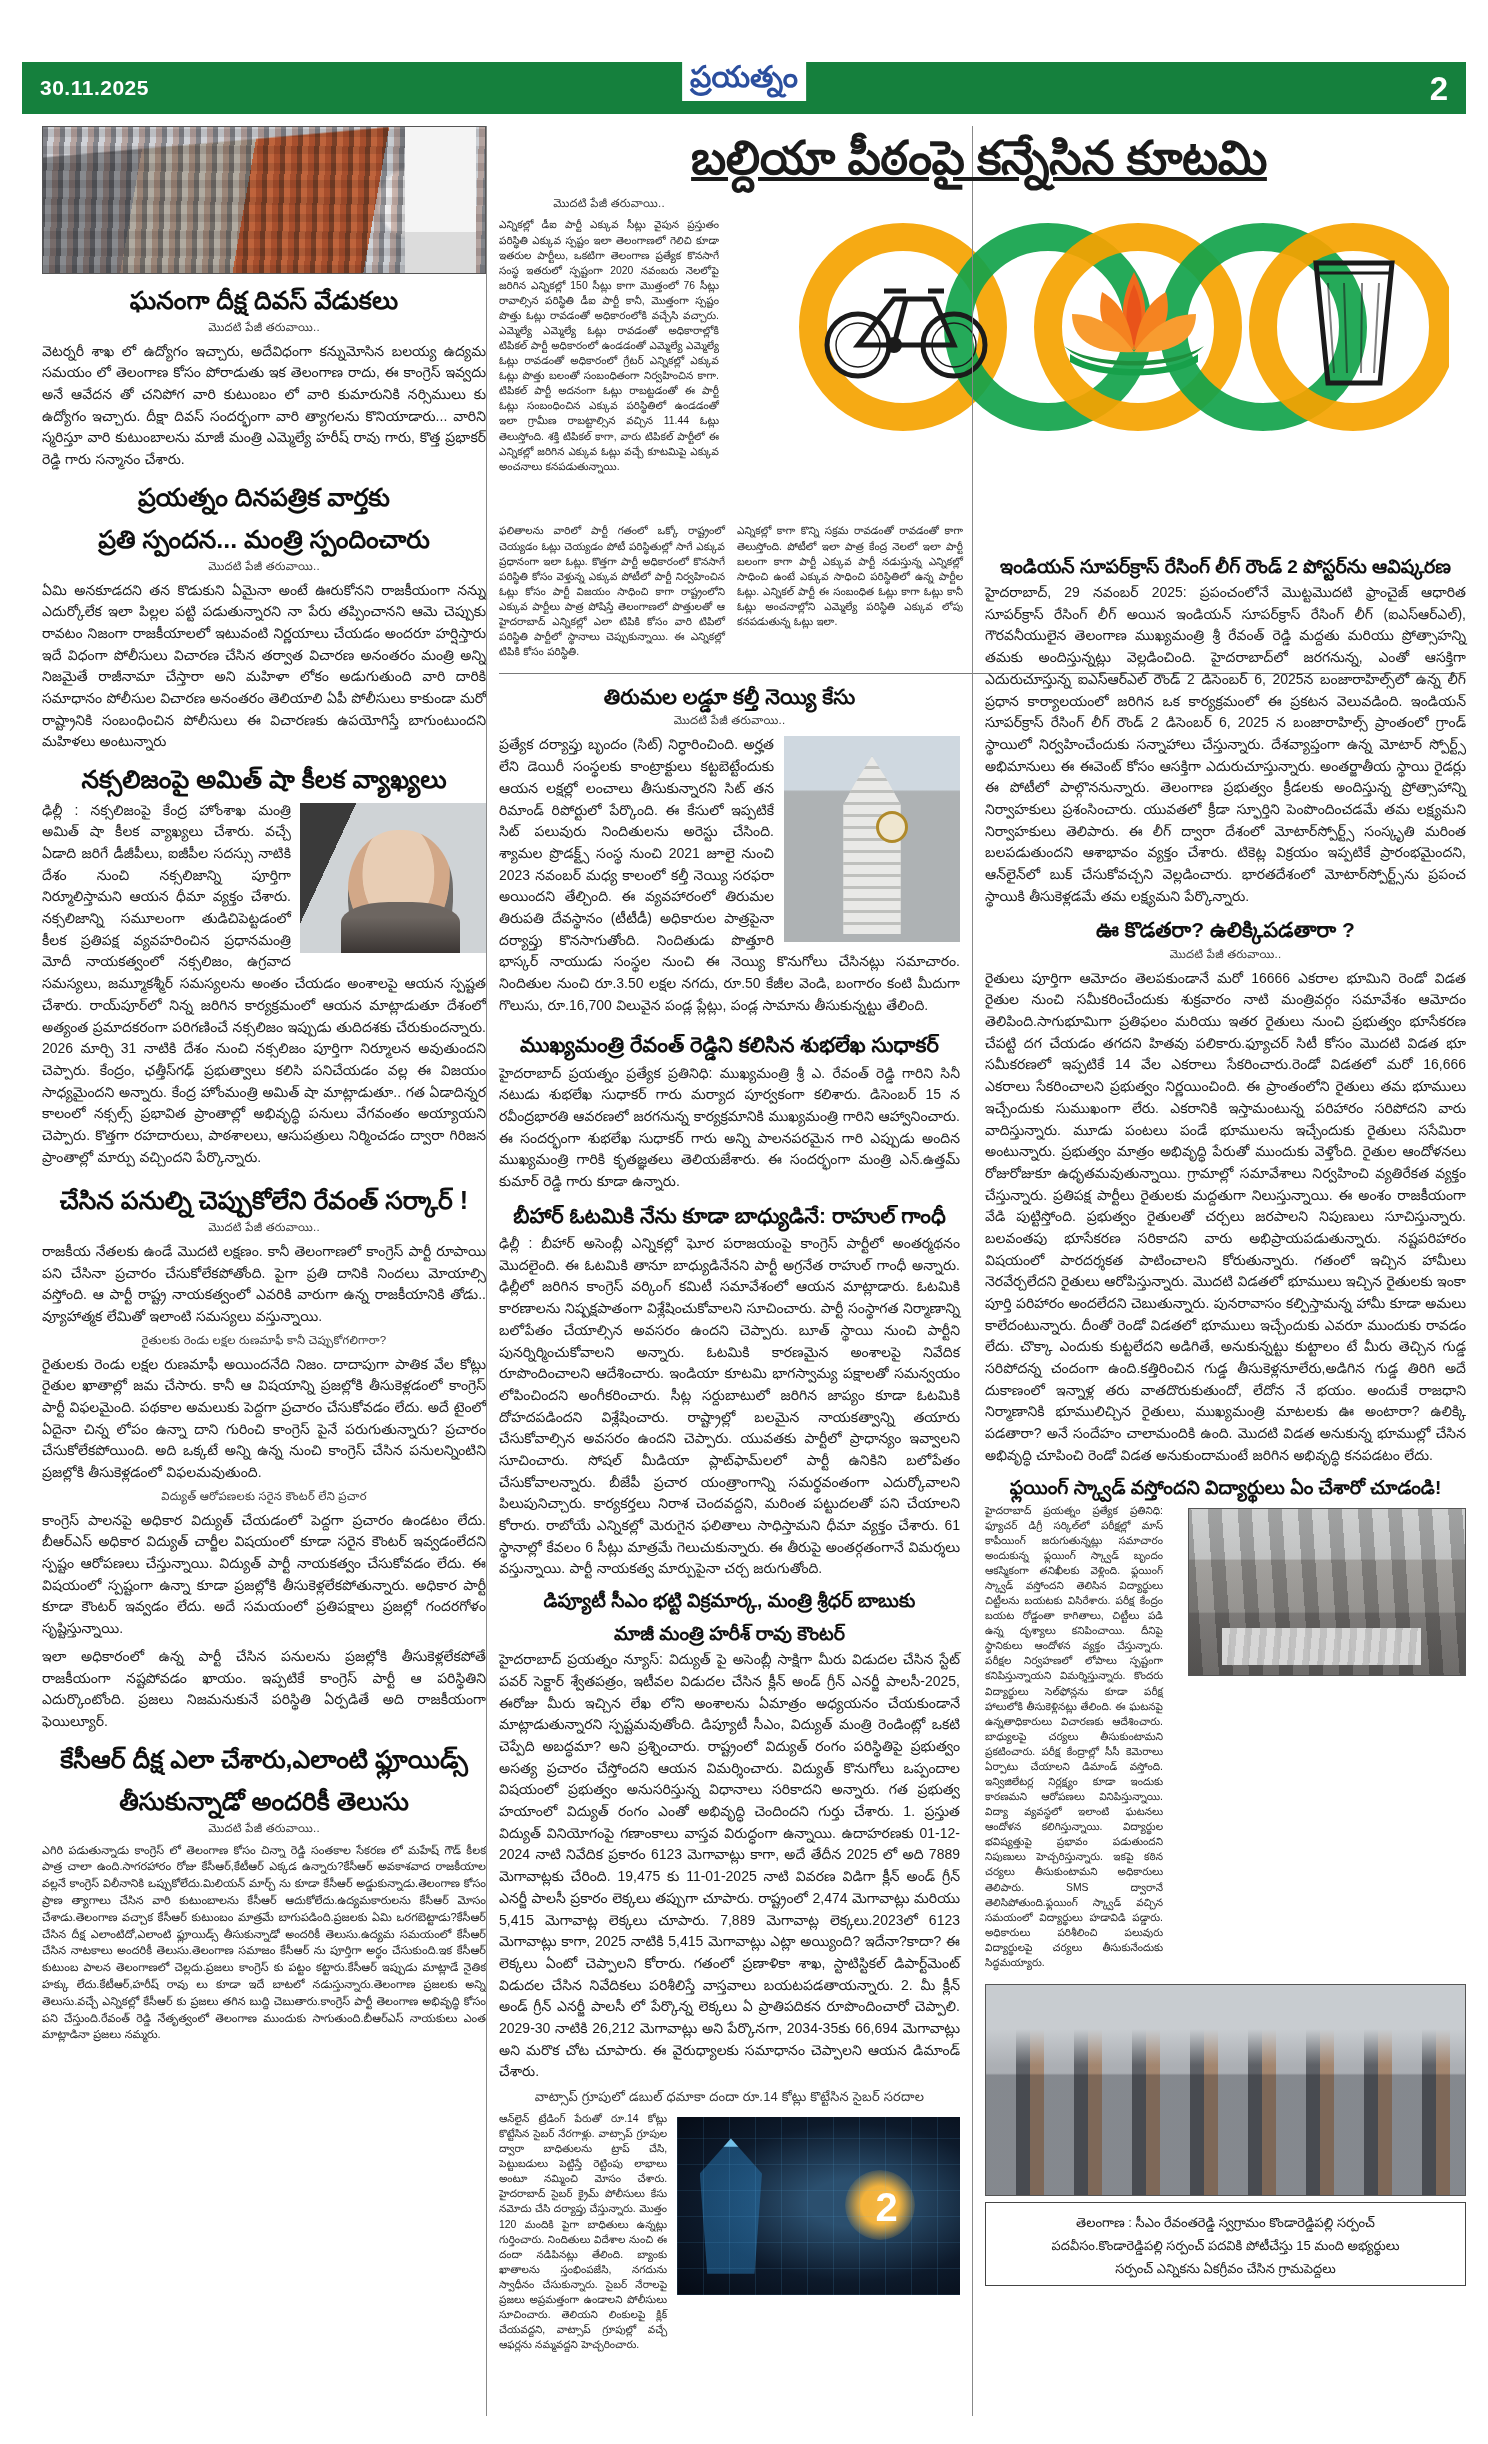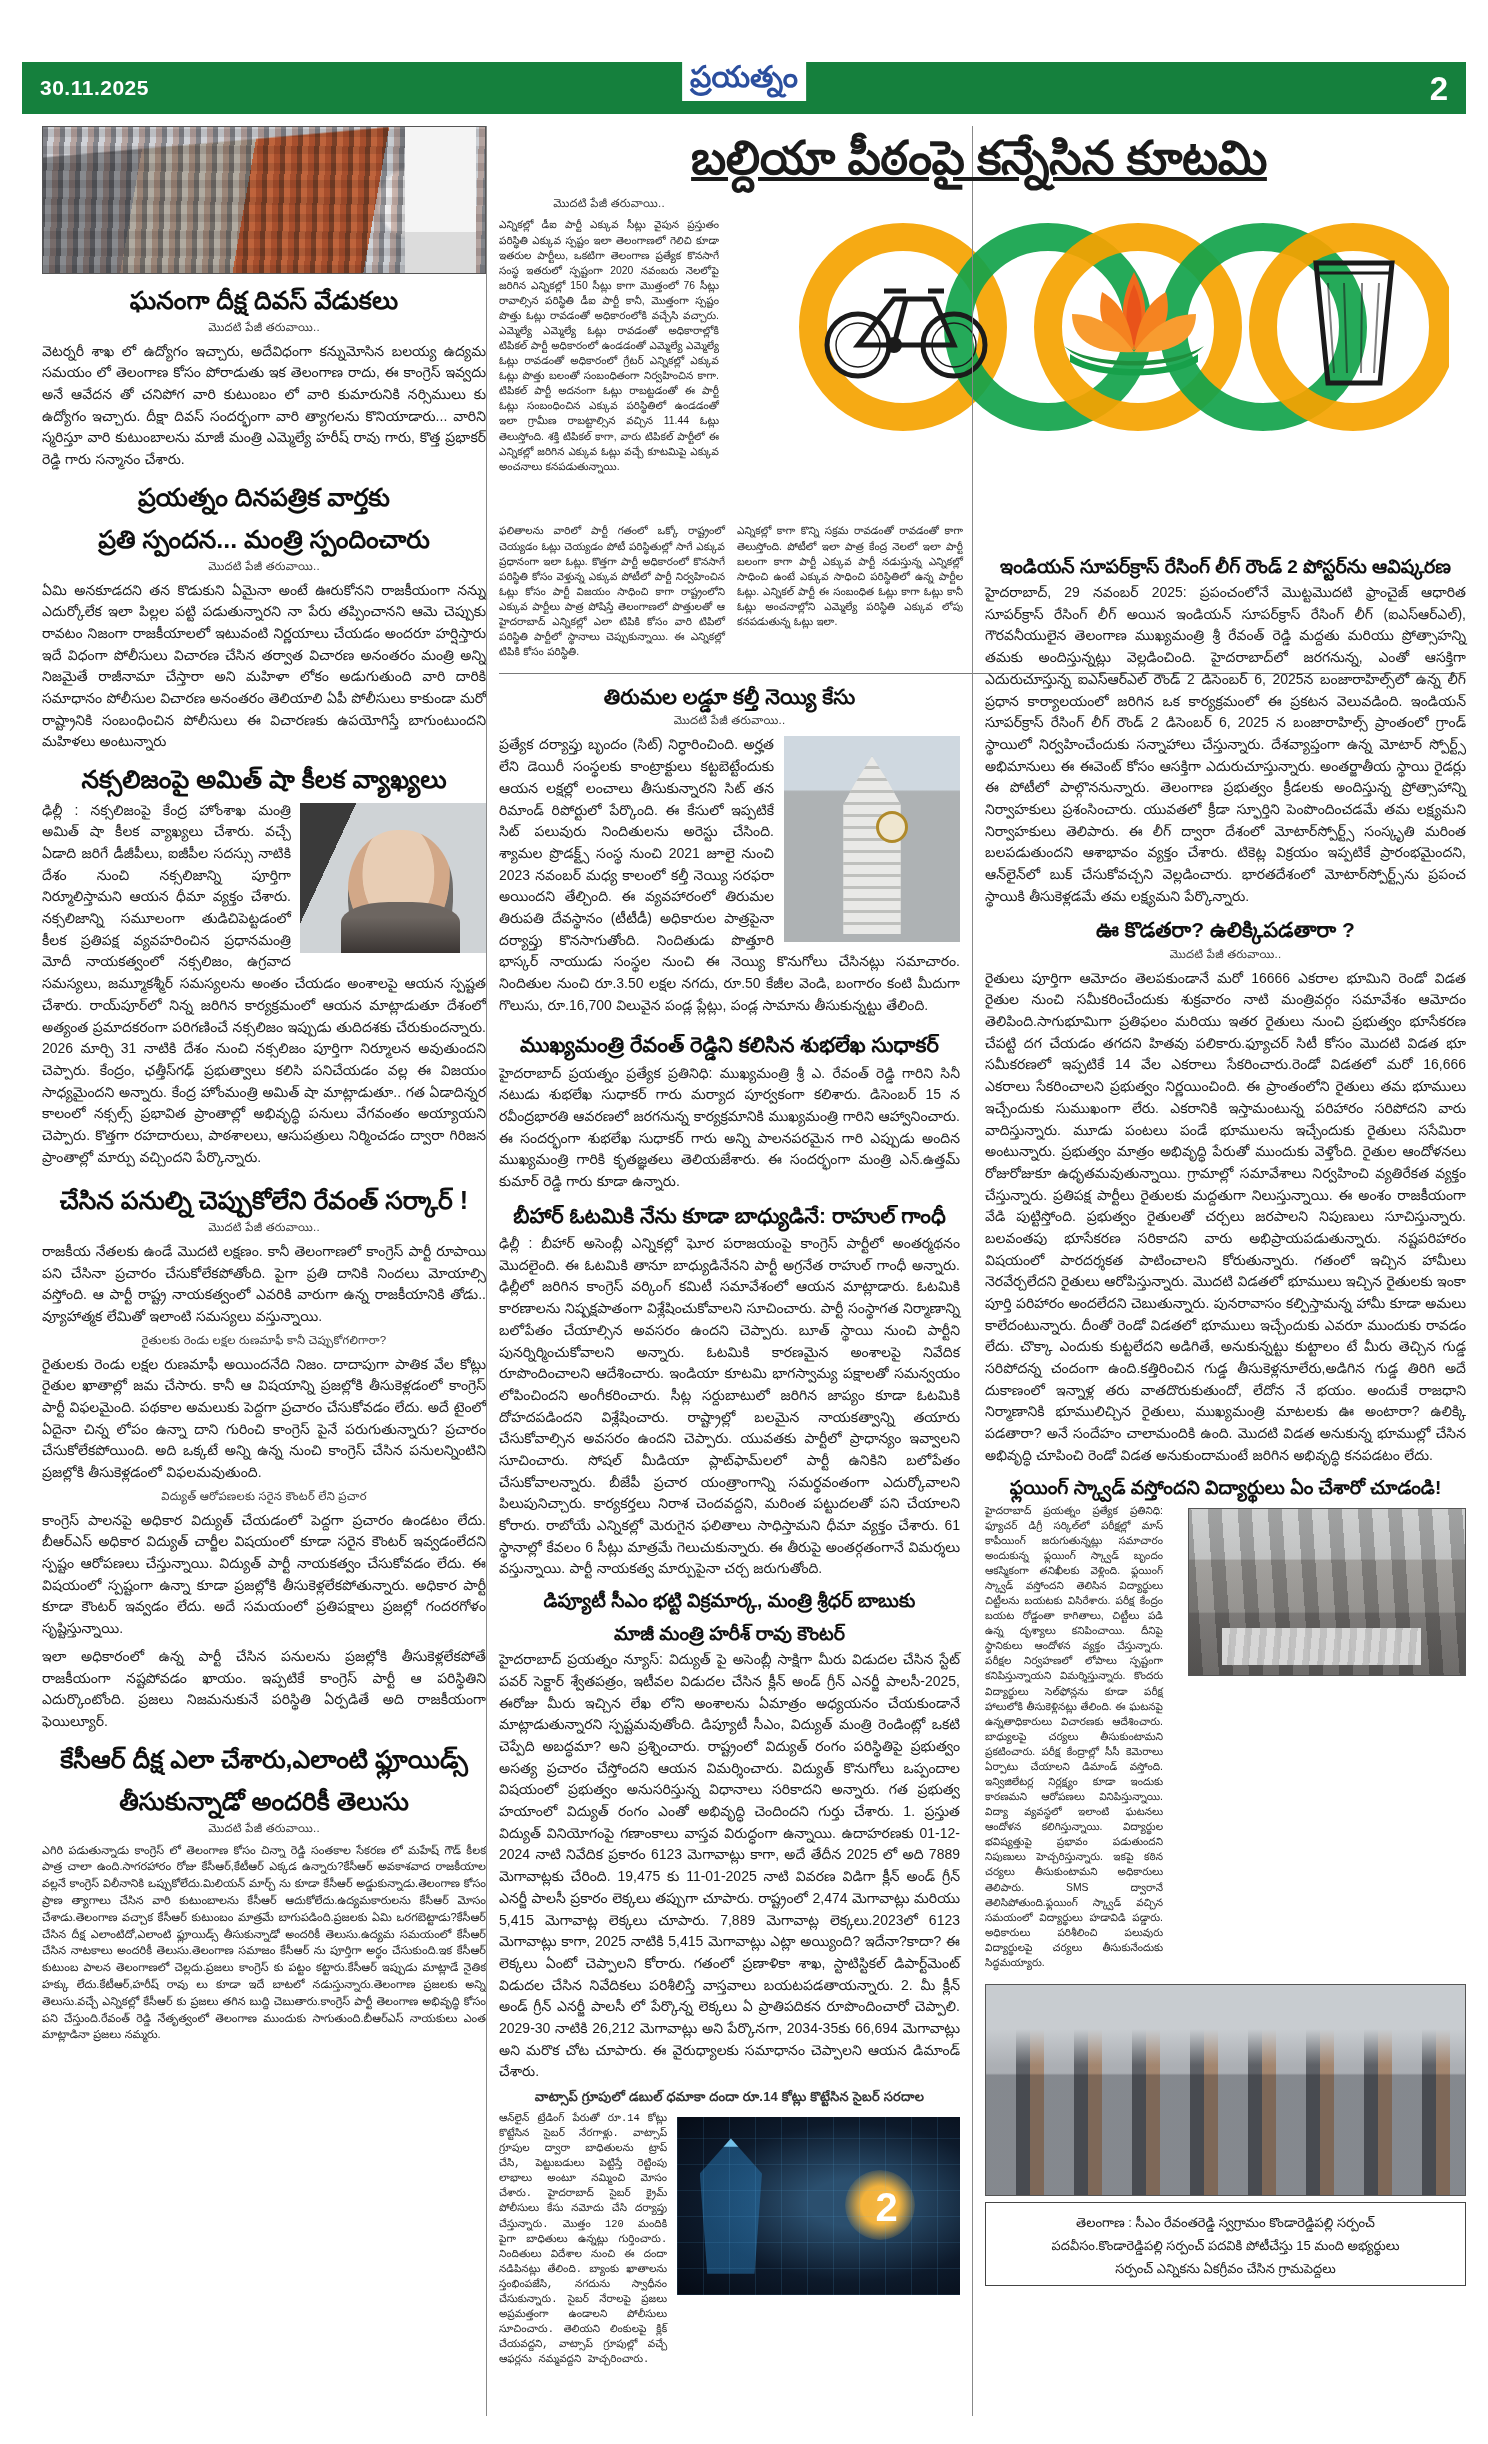--- a/index.html
+++ b/index.html
@@ -336,23 +336,23 @@
         <div class="hl-2">ముఖ్యమంత్రి రేవంత్ రెడ్డిని కలిసిన శుభలేఖ సుధాకర్</div>
         <div class="body">హైదరాబాద్ ప్రయత్నం ప్రత్యేక ప్రతినిధి: ముఖ్యమంత్రి శ్రీ ఎ. రేవంత్ రెడ్డి గారిని సినీ నటుడు శుభలేఖ సుధాకర్ గారు మర్యాద పూర్వకంగా కలిశారు. డిసెంబర్ 15 న రవీంద్రభారతి ఆవరణలో జరగనున్న కార్యక్రమానికి ముఖ్యమంత్రి గారిని ఆహ్వానించారు. ఈ సందర్భంగా శుభలేఖ సుధాకర్ గారు అన్ని పాలనపరమైన గారి ఎప్పుడు అందిన ముఖ్యమంత్రి గారికి కృతజ్ఞతలు తెలియజేశారు. ఈ సందర్భంగా మంత్రి ఎన్.ఉత్తమ్ కుమార్ రెడ్డి గారు కూడా ఉన్నారు.</div>
 
         <div class="hl-2">బీహార్ ఓటమికి నేను కూడా బాధ్యుడినే: రాహుల్ గాంధీ</div>
         <div class="body">ఢిల్లీ : బీహార్ అసెంబ్లీ ఎన్నికల్లో ఘోర పరాజయంపై కాంగ్రెస్ పార్టీలో అంతర్మథనం మొదలైంది. ఈ ఓటమికి తానూ బాధ్యుడినేనని పార్టీ అగ్రనేత రాహుల్ గాంధీ అన్నారు. ఢిల్లీలో జరిగిన కాంగ్రెస్ వర్కింగ్ కమిటీ సమావేశంలో ఆయన మాట్లాడారు. ఓటమికి కారణాలను నిష్పక్షపాతంగా విశ్లేషించుకోవాలని సూచించారు. పార్టీ సంస్థాగత నిర్మాణాన్ని బలోపేతం చేయాల్సిన అవసరం ఉందని చెప్పారు. బూత్ స్థాయి నుంచి పార్టీని పునర్నిర్మించుకోవాలని అన్నారు. ఓటమికి కారణమైన అంశాలపై నివేదిక రూపొందించాలని ఆదేశించారు. ఇండియా కూటమి భాగస్వామ్య పక్షాలతో సమన్వయం లోపించిందని అంగీకరించారు. సీట్ల సర్దుబాటులో జరిగిన జాప్యం కూడా ఓటమికి దోహదపడిందని విశ్లేషించారు. రాష్ట్రాల్లో బలమైన నాయకత్వాన్ని తయారు చేసుకోవాల్సిన అవసరం ఉందని చెప్పారు. యువతకు పార్టీలో ప్రాధాన్యం ఇవ్వాలని సూచించారు. సోషల్ మీడియా ప్లాట్‌ఫామ్‌లలో పార్టీ ఉనికిని బలోపేతం చేసుకోవాలన్నారు. బీజేపీ ప్రచార యంత్రాంగాన్ని సమర్థవంతంగా ఎదుర్కోవాలని పిలుపునిచ్చారు. కార్యకర్తలు నిరాశ చెందవద్దని, మరింత పట్టుదలతో పని చేయాలని కోరారు. రాబోయే ఎన్నికల్లో మెరుగైన ఫలితాలు సాధిస్తామని ధీమా వ్యక్తం చేశారు. 61 స్థానాల్లో కేవలం 6 సీట్లు మాత్రమే గెలుచుకున్నారు. ఈ తీరుపై అంతర్గతంగానే విమర్శలు వస్తున్నాయి. పార్టీ నాయకత్వ మార్పుపైనా చర్చ జరుగుతోంది.</div>
 
         <div class="hl-3">డిప్యూటీ సీఎం భట్టి విక్రమార్క, మంత్రి శ్రీధర్ బాబుకు</div>
         <div class="hl-3">మాజీ మంత్రి హరీశ్ రావు కౌంటర్</div>
         <div class="body">హైదరాబాద్ ప్రయత్నం న్యూస్: విద్యుత్ పై అసెంబ్లీ సాక్షిగా మీరు విడుదల చేసిన స్టేట్ పవర్ సెక్టార్ శ్వేతపత్రం, ఇటీవల విడుదల చేసిన క్లీన్ అండ్ గ్రీన్ ఎనర్జీ పాలసీ-2025, ఈరోజు మీరు ఇచ్చిన లేఖ లోని అంశాలను ఏమాత్రం అధ్యయనం చేయకుండానే మాట్లాడుతున్నారని స్పష్టమవుతోంది. డిప్యూటీ సీఎం, విద్యుత్ మంత్రి రెండింట్లో ఒకటి చెప్పేది అబద్ధమా? అని ప్రశ్నించారు. రాష్ట్రంలో విద్యుత్ రంగం పరిస్థితిపై ప్రభుత్వం అసత్య ప్రచారం చేస్తోందని ఆయన విమర్శించారు. విద్యుత్ కొనుగోలు ఒప్పందాల విషయంలో ప్రభుత్వం అనుసరిస్తున్న విధానాలు సరికాదని అన్నారు. గత ప్రభుత్వ హయాంలో విద్యుత్ రంగం ఎంతో అభివృద్ధి చెందిందని గుర్తు చేశారు. 1. ప్రస్తుత విద్యుత్ వినియోగంపై గణాంకాలు వాస్తవ విరుద్ధంగా ఉన్నాయి. ఉదాహరణకు 01-12-2024 నాటి నివేదిక ప్రకారం 6123 మెగావాట్లు కాగా, అదే తేదీన 2025 లో అది 7889 మెగావాట్లకు చేరింది. 19,475 కు 11-01-2025 నాటి వివరణ విడిగా క్లీన్ అండ్ గ్రీన్ ఎనర్జీ పాలసీ ప్రకారం లెక్కలు తప్పుగా చూపారు. రాష్ట్రంలో 2,474 మెగావాట్లు మరియు 5,415 మెగావాట్ల లెక్కలు చూపారు. 7,889 మెగావాట్ల లెక్కలు.2023లో 6123 మెగావాట్లు కాగా, 2025 నాటికి 5,415 మెగావాట్లు ఎట్లా అయ్యింది? ఇదేనా?కాదా? ఈ లెక్కలు ఏంటో చెప్పాలని కోరారు. గతంలో ప్రణాళికా శాఖ, స్టాటిస్టికల్ డిపార్ట్‌మెంట్ విడుదల చేసిన నివేదికలు పరిశీలిస్తే వాస్తవాలు బయటపడతాయన్నారు. 2. మీ క్లీన్ అండ్ గ్రీన్ ఎనర్జీ పాలసీ లో పేర్కొన్న లెక్కలు ఏ ప్రాతిపదికన రూపొందించారో చెప్పాలి. 2029-30 నాటికి 26,212 మెగావాట్లు అని పేర్కొనగా, 2034-35కు 66,694 మెగావాట్లు అని మరొక చోట చూపారు. ఈ వైరుధ్యాలకు సమాధానం చెప్పాలని ఆయన డిమాండ్ చేశారు.</div>
 
-        <div class="kicker" style="font-weight:bold; font-size:13px;">వాట్సాప్ గ్రూపులో డబుల్ ధమాకా దందా రూ.14 కోట్లు కొట్టేసిన సైబర్ సరదాల</div>
+        <div class="kicker" style="font-weight:normal; font-size:13px;">వాట్సాప్ గ్రూపులో డబుల్ ధమాకా దందా రూ.14 కోట్లు కొట్టేసిన సైబర్ సరదాల</div>
         <div style="display:flex; gap:10px;">
-          <div style="width:170px;font-family:Liberation Mono, monospace;">
+          <div style="width:170px;">
             <div class="body tiny">ఆన్‌లైన్ ట్రేడింగ్ పేరుతో రూ.14 కోట్లు కొట్టేసిన సైబర్ నేరగాళ్లు. వాట్సాప్ గ్రూపుల ద్వారా బాధితులను ట్రాప్ చేసి, పెట్టుబడులు పెట్టిస్తే రెట్టింపు లాభాలు అంటూ నమ్మించి మోసం చేశారు. హైదరాబాద్ సైబర్ క్రైమ్ పోలీసులు కేసు నమోదు చేసి దర్యాప్తు చేస్తున్నారు. మొత్తం 120 మందికి పైగా బాధితులు ఉన్నట్లు గుర్తించారు. నిందితులు విదేశాల నుంచి ఈ దందా నడిపినట్లు తేలింది. బ్యాంకు ఖాతాలను స్తంభింపజేసి, నగదును స్వాధీనం చేసుకున్నారు. సైబర్ నేరాలపై ప్రజలు అప్రమత్తంగా ఉండాలని పోలీసులు సూచించారు. తెలియని లింకులపై క్లిక్ చేయవద్దని, వాట్సాప్ గ్రూపుల్లో వచ్చే ఆఫర్లను నమ్మవద్దని హెచ్చరించారు.</div>
           </div>
           <div class="photo ph-cyber" style="width:286px; height:178px;">
             <div class="cyber-grid"></div>
             <div class="cyber-2">2</div>
           </div>
         </div>
       </div>
 
       <div class="col col-right">

